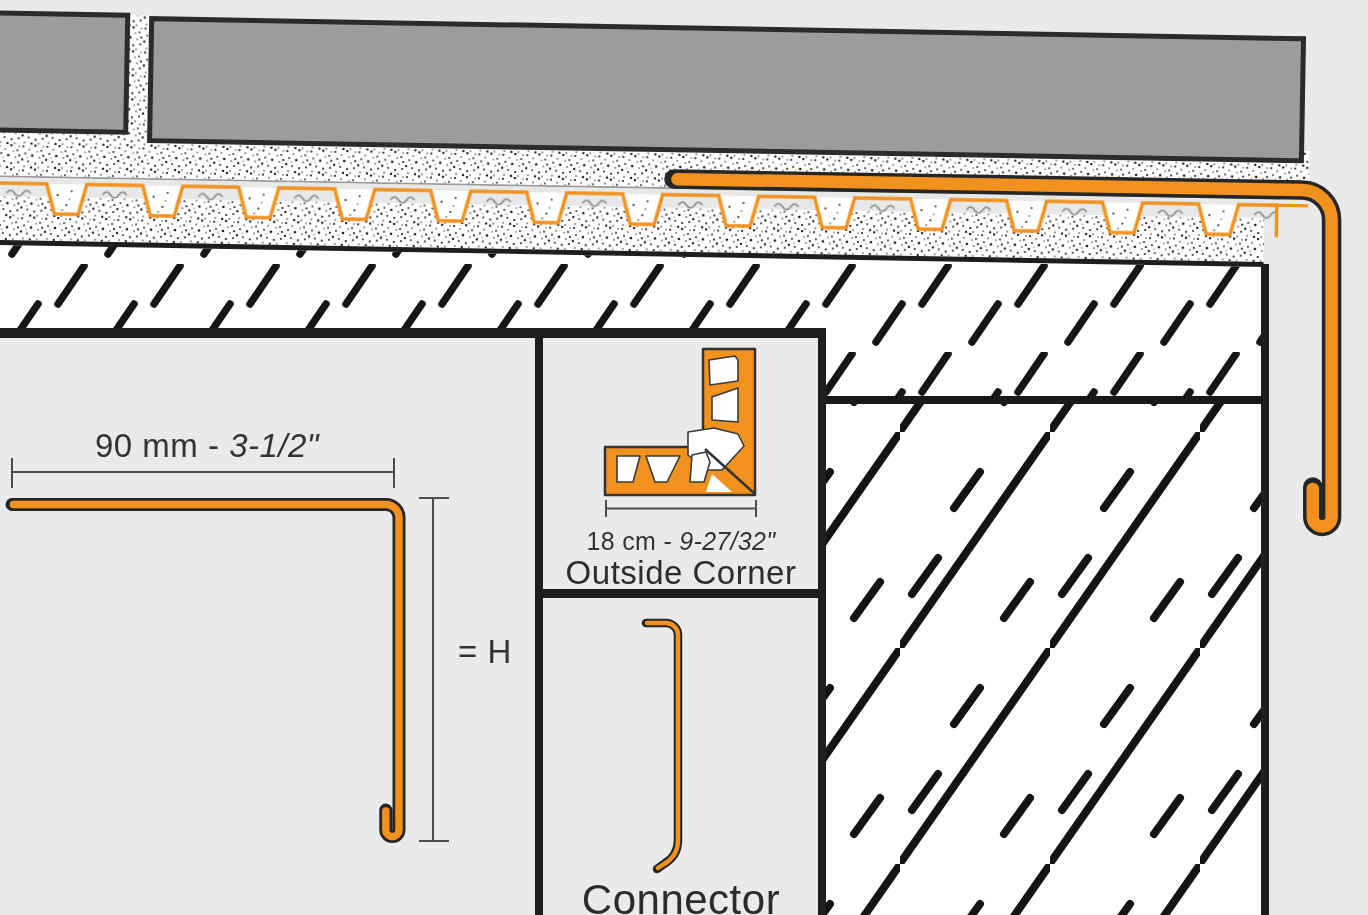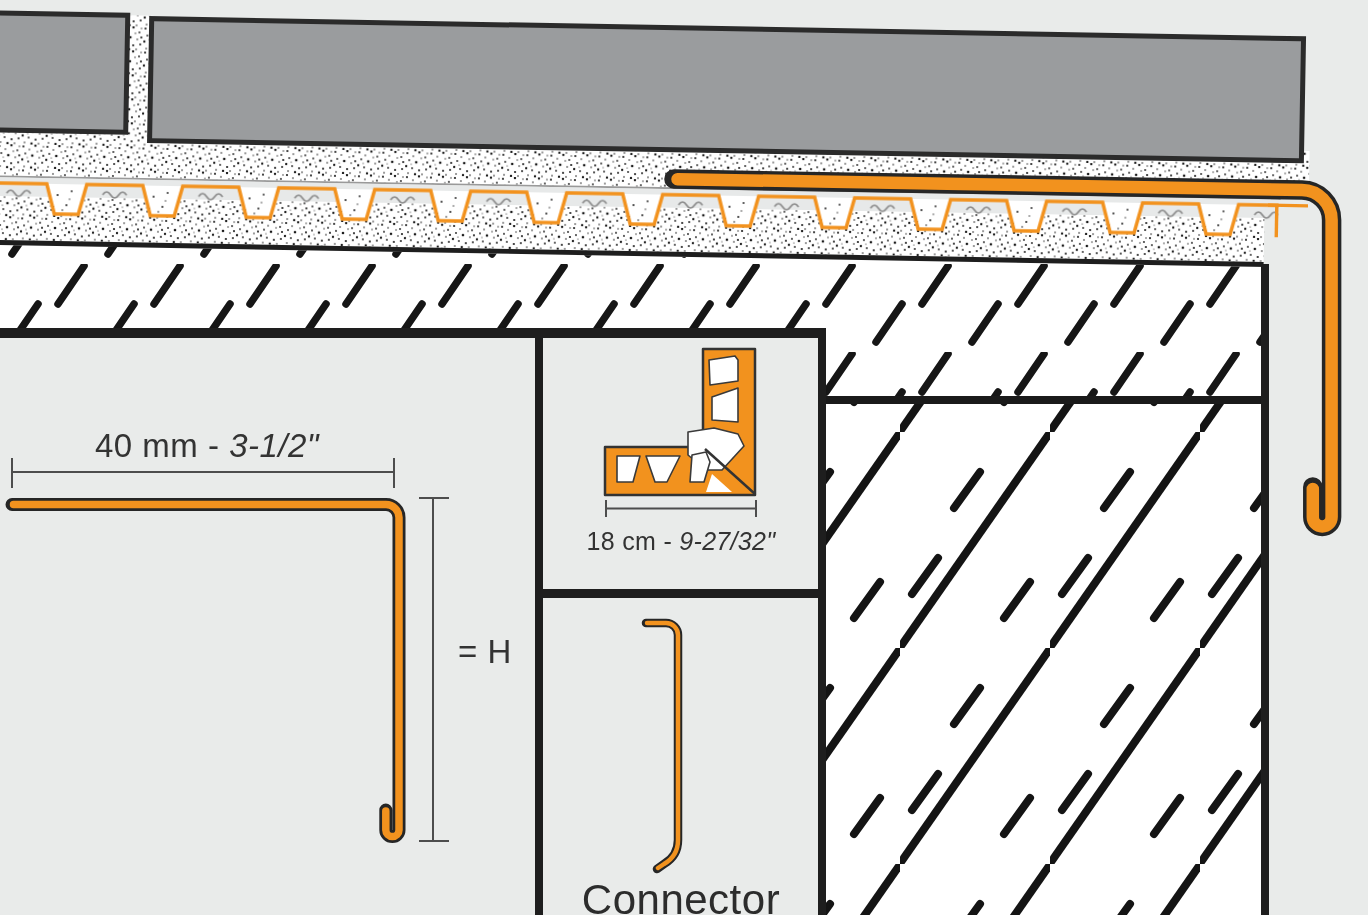--- a/index.html
+++ b/index.html
@@ -159,22 +159,23 @@
     <line x1="606" y1="500" x2="606" y2="517"></line>
     <line x1="756" y1="500" x2="756" y2="517"></line>
   </g>
 
   <g>
     <path d="M646,623 L666,623 A12,12 0 0 1 678,635 L678,840 Q678,856 664,864 L657,869" fill="none" stroke="#262626" stroke-width="8.5" stroke-linecap="round" stroke-linejoin="round"></path>
     <path d="M647,623 L666,623 A12,12 0 0 1 678,635 L678,840 Q678,856 664,864 L658,868" fill="none" stroke="#F2921E" stroke-width="4.5" stroke-linecap="round" stroke-linejoin="round"></path>
   </g>
 </svg>
 
-<div class="lbl t-maindim center"><span>40 mm - </span><span class="it">3-1/2"</span></div>
+<div class="lbl t-maindim center"><span>90 mm - </span><span class="it">3-1/2"</span></div>
 
 <div class="lbl t-height">= H</div>
 
 <div class="lbl t-ocdim center"><span>18 cm - </span><span class="it">9-27/32"</span></div>
 
+<div class="lbl t-occap center">Outside Corner</div>
 
 <div class="lbl t-concap center">Connector</div>
 
 </div>
 
 </body></html>

